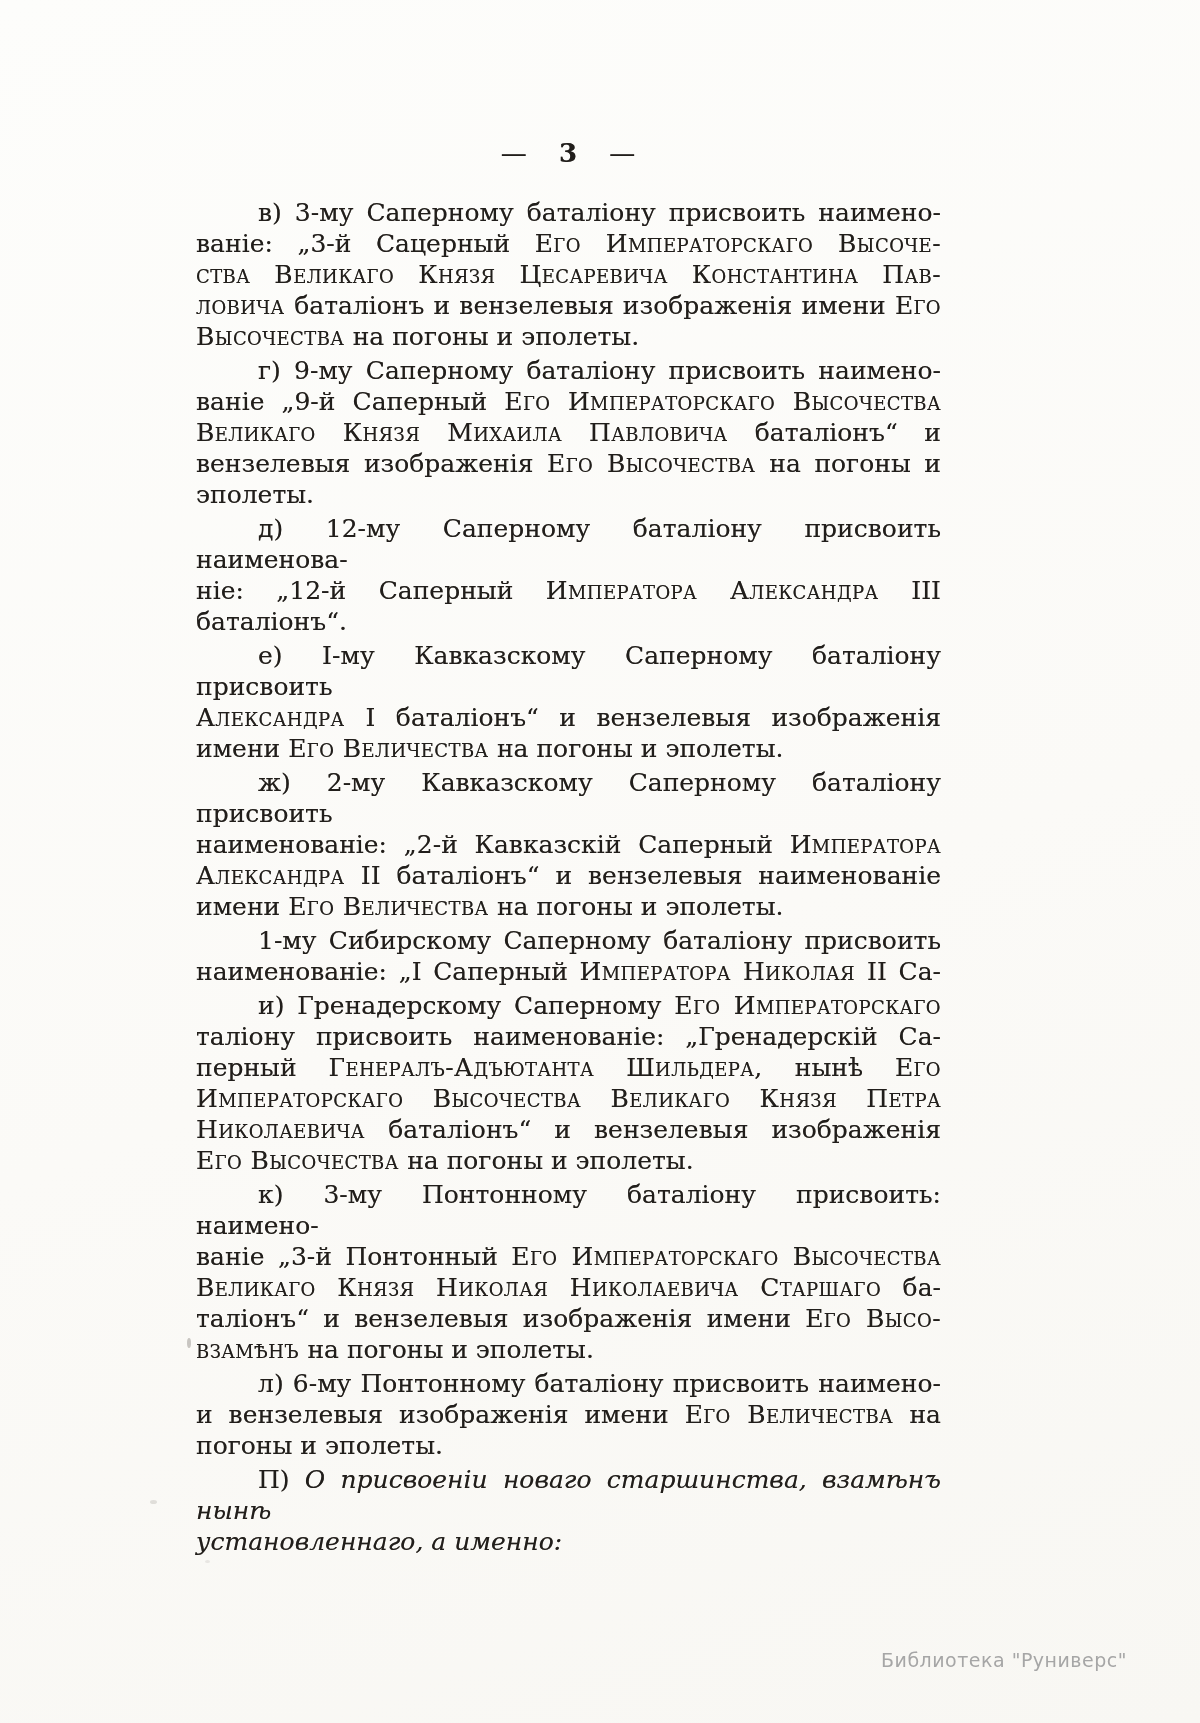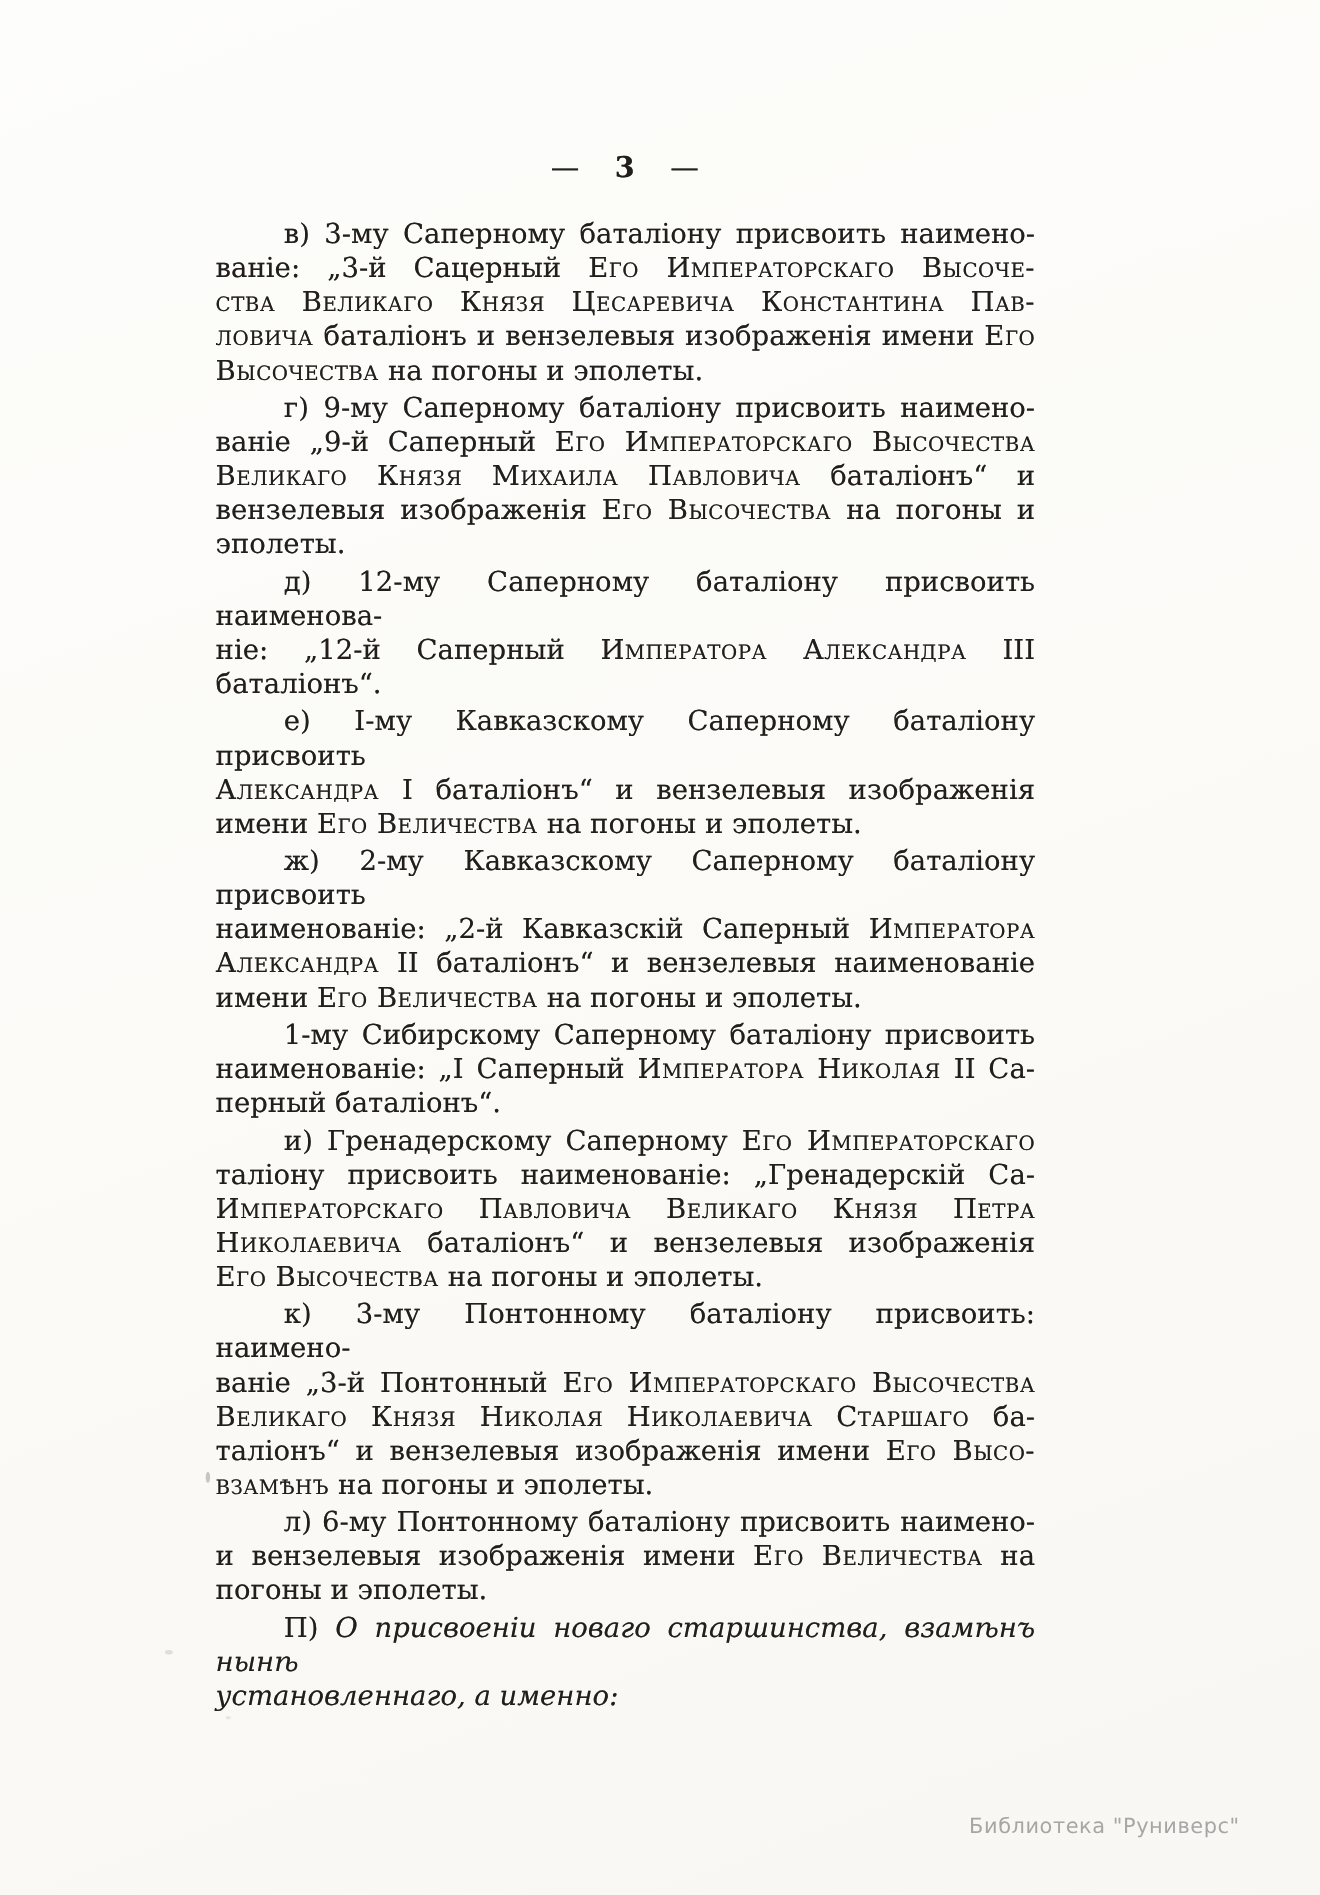--- a/index.html
+++ b/index.html
@@ -78,26 +78,26 @@
       </div>
       <div class="para">
         <div class="line indent"><span class="seg">ж) 2-му Кавказскому Саперному баталіону присвоить</span></div>
         <div class="line"><span class="seg">наименованіе: „2-й Кавказскій Саперный </span><span class="seg sc">Императора</span></div>
         <div class="line"><span class="seg sc">Александра </span><span class="seg">II баталіонъ“ и вензелевыя наименованіе</span></div>
         <div class="line last"><span class="seg">имени </span><span class="seg sc">Его Величества </span><span class="seg">на погоны и эполеты.</span></div>
       </div>
       <div class="para">
         <div class="line indent"><span class="seg">1-му Сибирскому Саперному баталіону присвоить</span></div>
         <div class="line"><span class="seg">наименованіе: „I Саперный </span><span class="seg sc">Императора Николая </span><span class="seg">II Са-</span></div>
-        <div class="line last"><span class="seg">перный баталіонъ“.</span></div>
       </div>
       <div class="para">
         <div class="line indent"><span class="seg">и) Гренадерскому Саперному </span><span class="seg sc">Его Императорскаго</span></div>
         <div class="line"><span class="seg">таліону присвоить наименованіе: „Гренадерскій Са-</span></div>
-        <div class="line"><span class="seg sc">Императорскаго Павловича Великаго Князя Петра</span></div>
+        <div class="line"><span class="seg">перный </span><span class="seg sc">Генералъ-Адъютанта Шильдера, </span><span class="seg">нынѣ </span><span class="seg sc">Его</span></div>
+        <div class="line"><span class="seg sc">Императорскаго Высочества Великаго Князя Петра</span></div>
         <div class="line"><span class="seg sc">Николаевича </span><span class="seg">баталіонъ“ и вензелевыя изображенія</span></div>
         <div class="line last"><span class="seg sc">Его Высочества </span><span class="seg">на погоны и эполеты.</span></div>
       </div>
       <div class="para">
         <div class="line indent"><span class="seg">к) 3-му Понтонному баталіону присвоить: наимено-</span></div>
         <div class="line"><span class="seg">ваніе „3-й Понтонный </span><span class="seg sc">Его Императорскаго Высочества</span></div>
         <div class="line"><span class="seg sc">Великаго Князя Николая Николаевича Старшаго </span><span class="seg">ба-</span></div>
         <div class="line"><span class="seg">таліонъ“ и вензелевыя изображенія имени </span><span class="seg sc">Его Высо-</span></div>
         <div class="line last"><span class="seg sc">взамѣнъ </span><span class="seg">на погоны и эполеты.</span></div>
       </div>

